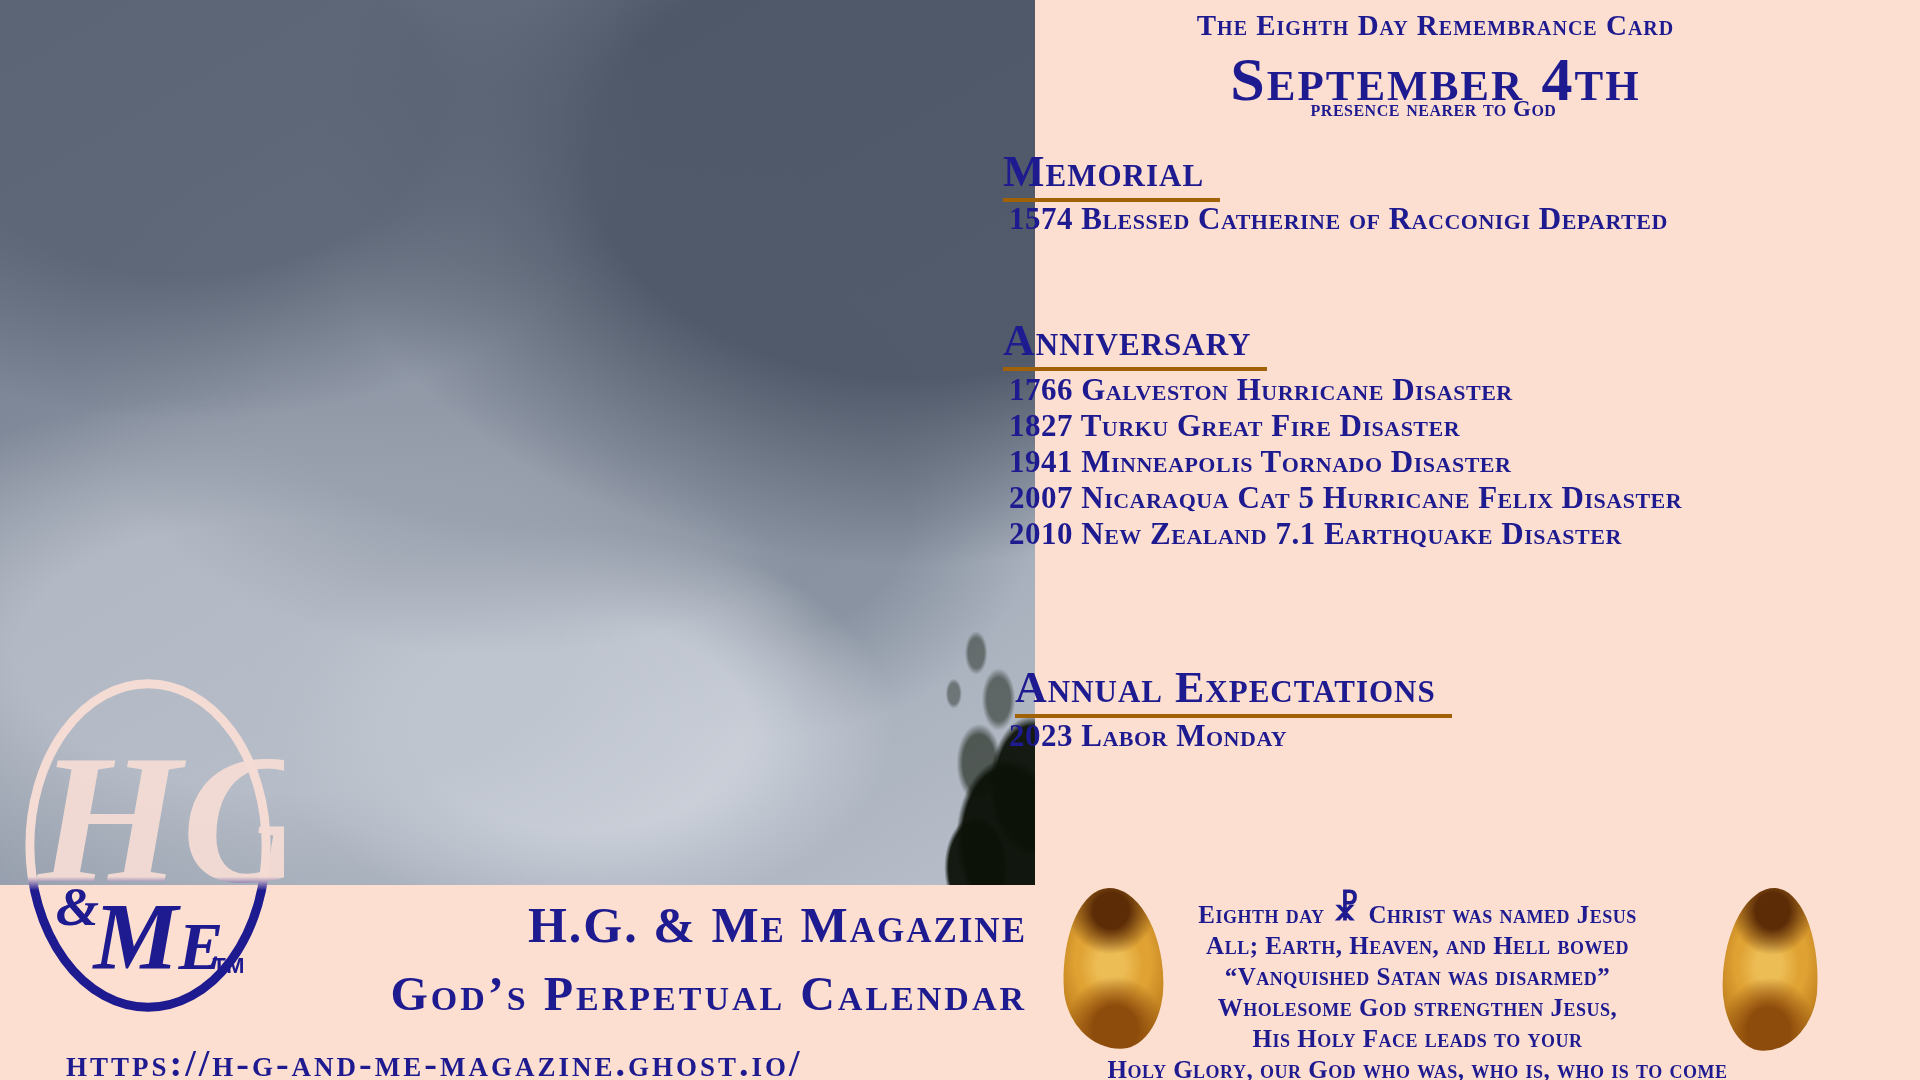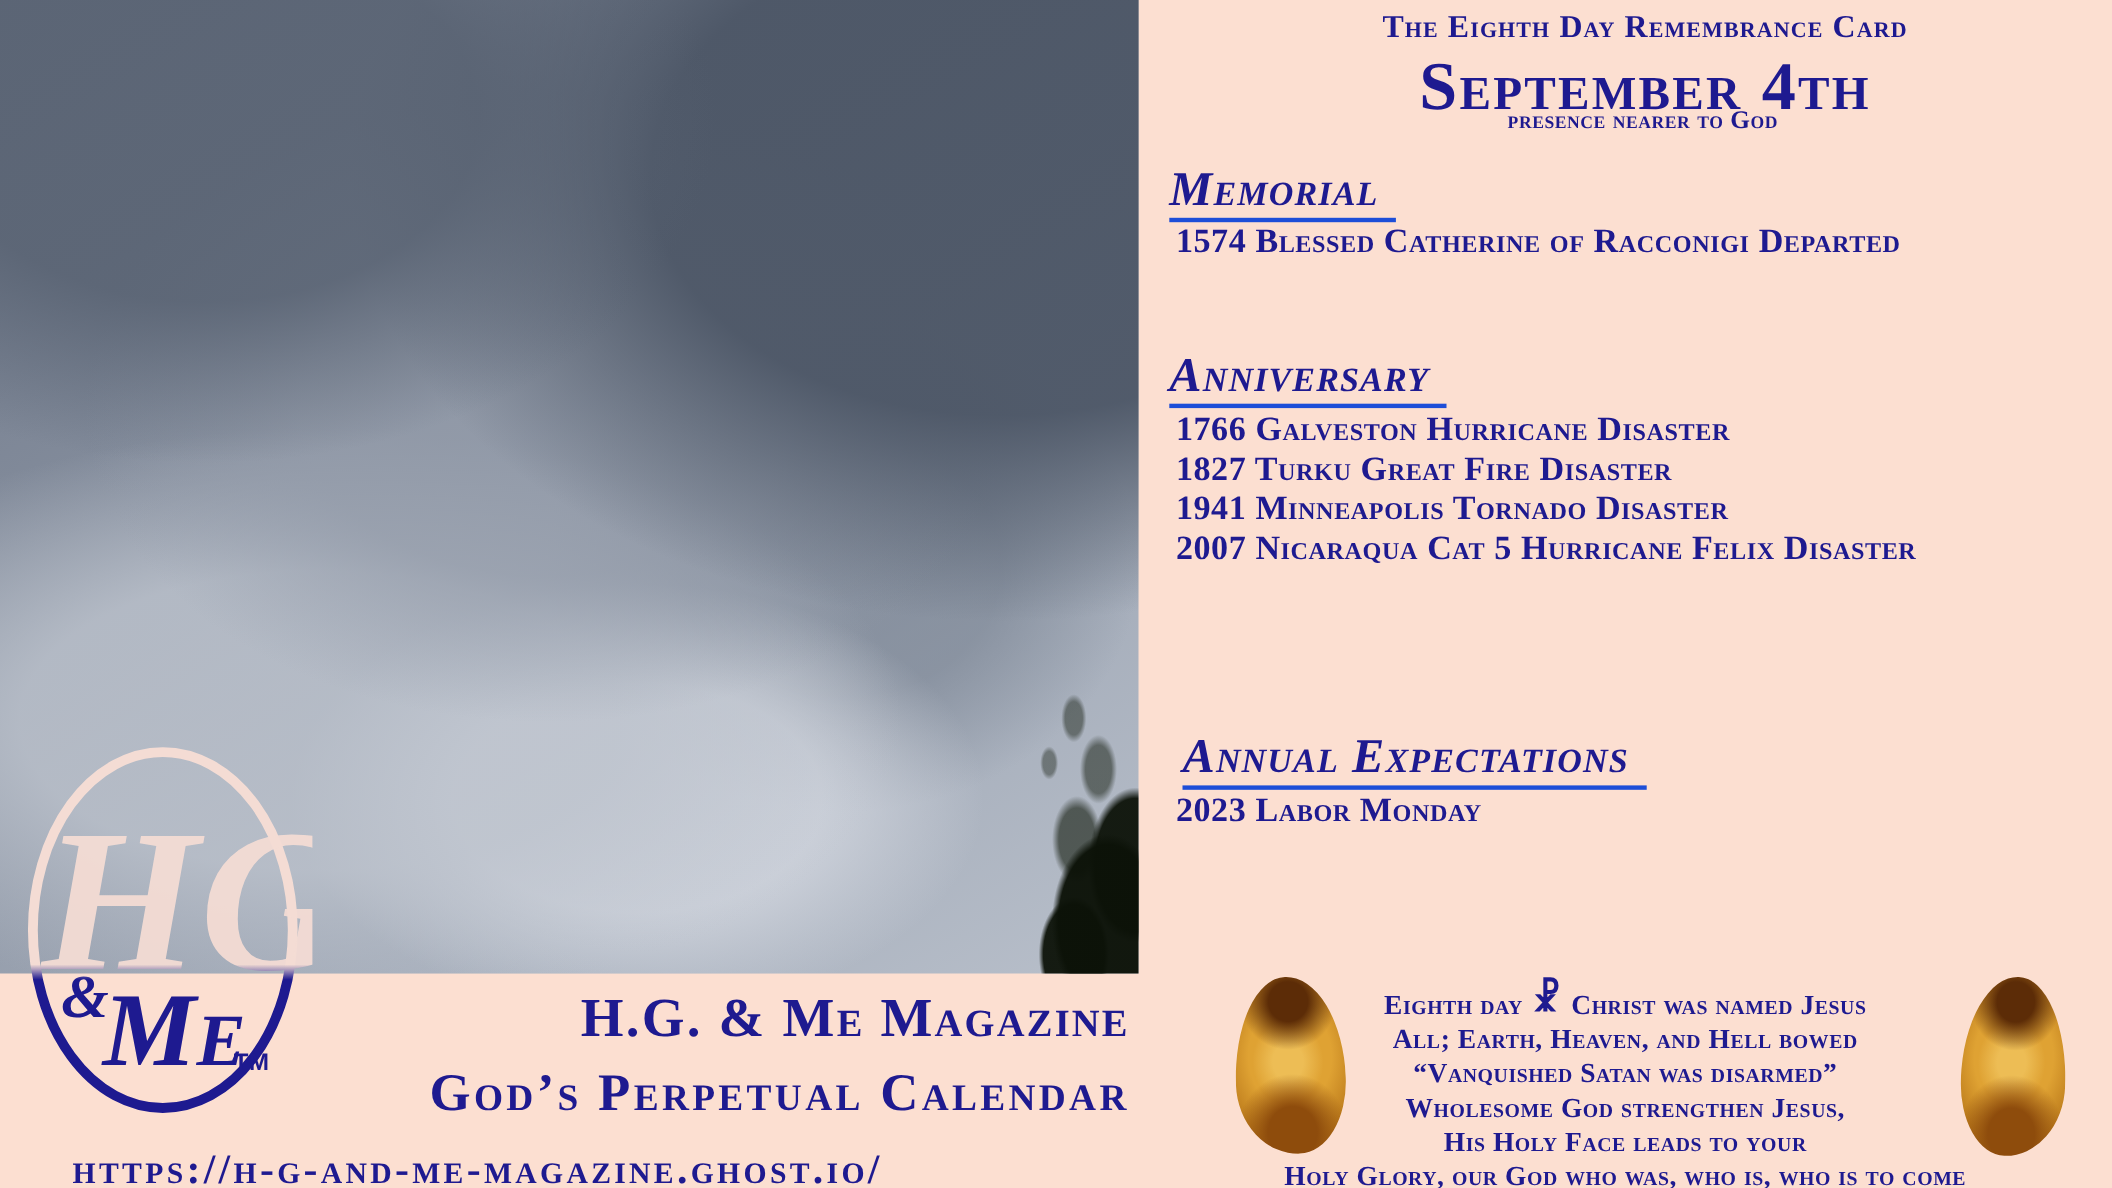--- a/index.html
+++ b/index.html
@@ -32,26 +32,26 @@
       radial-gradient(14% 13% at 58% 20%, rgba(16,24,10,.45) 0 40%, rgba(16,24,10,0) 58%),
       radial-gradient(10% 9% at 42% 34%, rgba(16,24,10,.4) 0 40%, rgba(16,24,10,0) 58%);
   }
   
   .logo{position:absolute;left:16px;top:674px;width:268px;height:344px;}
   
   .magazine-title{position:absolute;left:0;top:897px;width:1035px;text-align:right;padding-right:8px;box-sizing:border-box;font-size:50px;line-height:56px;letter-spacing:2px;}
   .calendar-title{position:absolute;left:0;top:966px;width:1035px;text-align:right;padding-right:8px;box-sizing:border-box;font-size:48px;line-height:56px;letter-spacing:3px;}
   .site-url{position:absolute;left:0;top:1041px;width:1035px;text-align:left;padding-left:66px;box-sizing:border-box;font-size:38px;line-height:44px;letter-spacing:3px;}
   
-  .right-col{position:absolute;left:1035px;top:0;width:885px;height:768px;}
+  .right-col{position:absolute;left:975px;top:0;width:885px;height:768px;}
   .kicker{position:absolute;left:0;top:8px;width:100%;padding-left:36px;box-sizing:border-box;text-align:center;font-size:29px;line-height:34px;letter-spacing:1px;}
   .date-title{position:absolute;left:0;top:30px;width:100%;padding-left:36px;box-sizing:border-box;text-align:center;font-size:62px;line-height:66px;letter-spacing:2px;margin-top:16px;}
   .subtitle{position:absolute;left:0;top:96px;width:100%;padding-left:32px;box-sizing:border-box;text-align:center;font-size:23px;line-height:26px;}
   .sec-head{position:absolute;left:28px;font-size:44px;line-height:50px;letter-spacing:1px;}
-  .sec-head span{display:inline-block;border-bottom:4px solid #1d4ed8;padding:0 16px 1px 0;font-style:italic;}
+  .sec-head span{display:inline-block;border-bottom:4px solid #a16207;padding:0 16px 1px 0;}
   .head-memorial{top:147px;}
   .head-anniversary{top:316px;}
   .head-annual{top:663px;margin-left:12px;}
   .entry{font-size:31px;line-height:36px;letter-spacing:.5px;}
   .entry-memorial{position:absolute;left:34px;top:201px;}
   .list-anniversary{position:absolute;left:34px;top:372px;}
   .entry-annual{position:absolute;left:34px;top:718px;}
   
   .prayer{position:absolute;left:0;top:899px;width:100%;text-align:center;font-size:25px;line-height:31px;}
   .chi{font-size:33px;line-height:0;position:relative;top:-3px;padding:0 2px;}
@@ -103,20 +103,21 @@
 
     <div class="sec-head head-memorial"><span>Memorial</span></div>
     <div class="entry entry-memorial">1574 Blessed Catherine of Racconigi Departed</div>
 
     <div class="sec-head head-anniversary"><span>Anniversary</span></div>
     <div class="list-anniversary">
       <div class="entry">1766 Galveston Hurricane Disaster</div>
       <div class="entry">1827 Turku Great Fire Disaster</div>
       <div class="entry">1941 Minneapolis Tornado Disaster</div>
       <div class="entry">2007 Nicaraqua Cat 5 Hurricane Felix Disaster</div>
+      <div class="entry">2010 New Zealand 7.1 Earthquake Disaster</div>
     </div>
 
     <div class="sec-head head-annual"><span>Annual Expectations</span></div>
     <div class="entry entry-annual">2023 Labor Monday</div>
 
     <div class="face face-left"></div>
     <div class="face face-right"></div>
     <div class="prayer">
       <div><span>Eighth day</span> <span class="chi">☧</span> <span>Christ was named Jesus</span></div>
       <div>All; Earth, Heaven, and Hell bowed</div>

